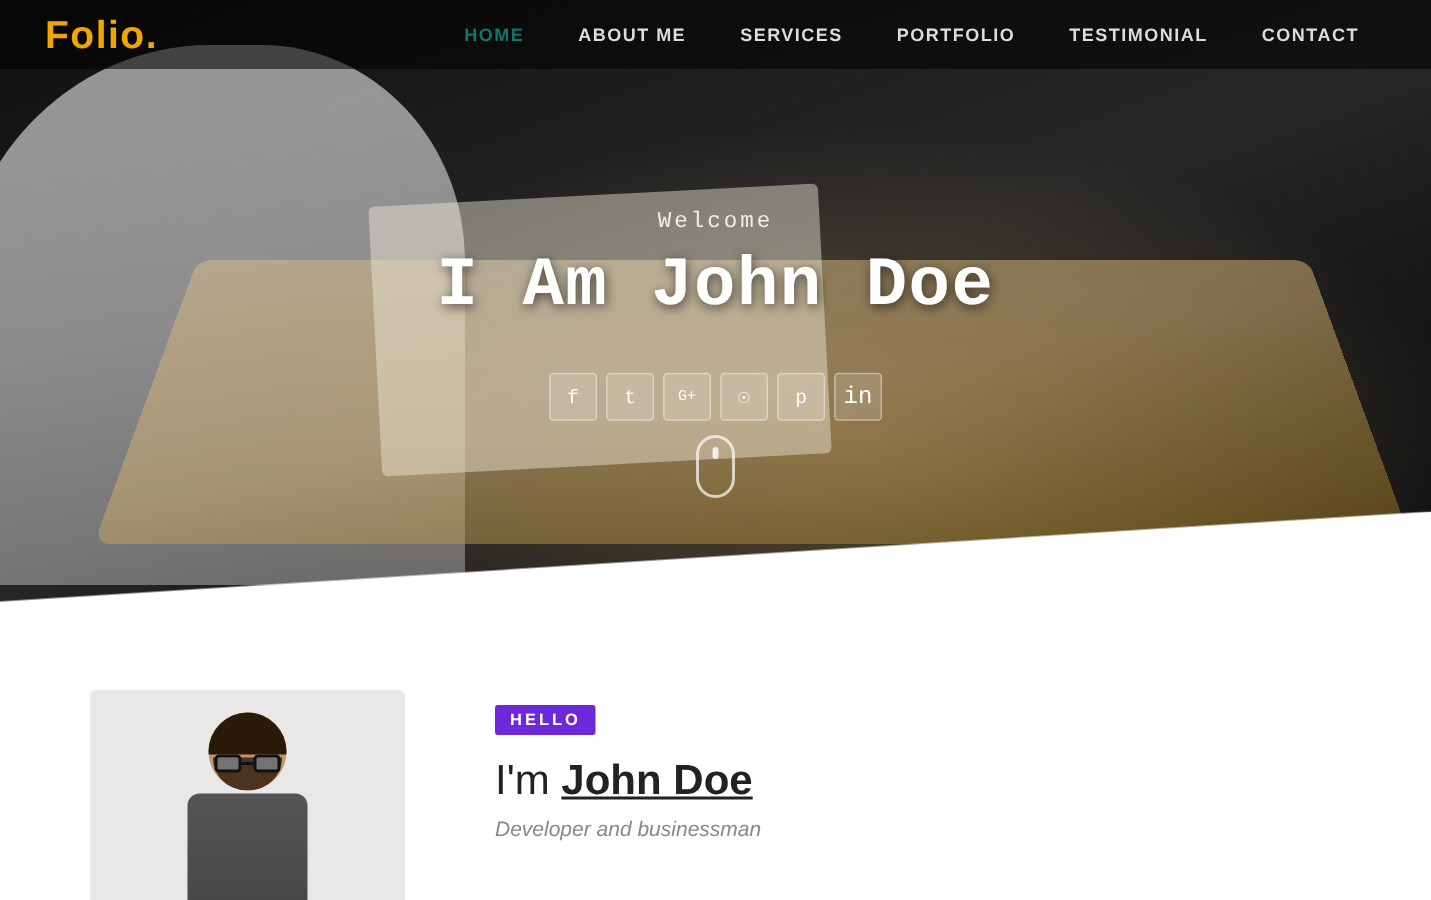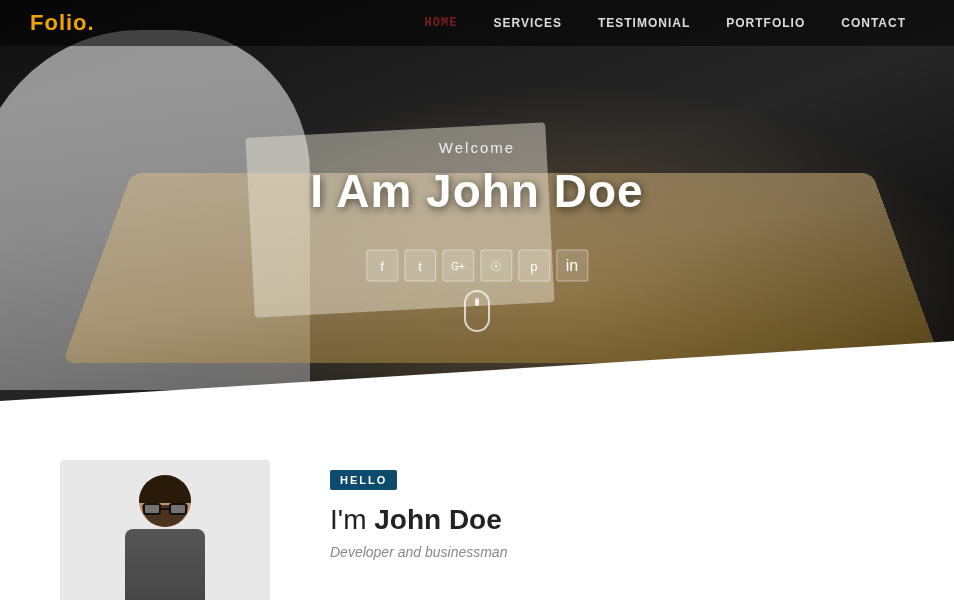--- a/index.html
+++ b/index.html
@@ -12,21 +12,21 @@
       z-index: 10;
       display: flex;
       align-items: center;
       justify-content: space-between;
       padding: 0 30px;
       height: 46px;
       background: rgba(0,0,0,0.55);
     }
     .logo {
       color: #fff;
-      font-size: 22px;
+      font-size: 26px;
       font-weight: 800;
       letter-spacing: 1px;
     }
     .logo span { color: #f0a500; }
     .nav-links {
       display: flex;
       gap: 0;
       list-style: none;
     }
     .nav-links li a {
@@ -34,28 +34,29 @@
       text-decoration: none;
       font-size: 12px;
       font-weight: 600;
       letter-spacing: 1px;
       padding: 0 18px;
       line-height: 46px;
       display: block;
       text-transform: uppercase;
       transition: color 0.2s;
     }
-    .nav-links li a.active { color: #7f1d1d; font-family: Liberation Mono, monospace; }
+    .nav-links li a.active { color: #0f766e; }
 
     
     .hero {
       position: relative;
       width: 954px;
       height: 420px;
       overflow: hidden;
+      font-family: Liberation Mono, monospace;
     }
     .hero-bg-img {
       position: absolute;
       inset: 0;
       background:
         
         linear-gradient(rgba(0,0,0,0.55), rgba(0,0,0,0.55)),
         
         radial-gradient(ellipse at 60% 70%, #c8a87a 0%, transparent 50%),
         
@@ -281,63 +282,66 @@
       background: linear-gradient(180deg, #555 0%, #444 100%);
       border-radius: 8px 8px 0 0;
     }
 
     .about-text {
       flex: 1;
       padding-top: 10px;
     }
     .hello-badge {
       display: inline-block;
-      background: #0c4a6e;
+      background: #6d28d9;
       color: #fff;
       font-size: 11px;
       font-weight: 700;
       letter-spacing: 2px;
       padding: 4px 10px;
       border-radius: 2px;
       margin-bottom: 14px;
       text-transform: uppercase;
     }
     .about-title {
       font-size: 28px;
       font-weight: 400;
       color: #222;
       margin-bottom: 8px;
     }
-    .about-title strong { font-weight: 800; }
+    .about-title strong { font-weight: 800; text-decoration: underline; }
     .about-subtitle {
       font-size: 14px;
       color: #888;
       font-weight: 400;
       font-style: italic;
     }
   </style>
 </head>
 <body>
 
 <nav class="navbar">
   <div class="logo">
     <span>Folio</span><span style="color:#f0a500;">.</span>
   </div>
   <ul class="nav-links">
     <li>
       <a href="#" class="active">HOME</a>
     </li>
     <li>
+      <a href="#">ABOUT ME</a>
+    </li>
+    <li>
       <a href="#">SERVICES</a>
     </li>
     <li>
+      <a href="#">PORTFOLIO</a>
+    </li>
+    <li>
       <a href="#">TESTIMONIAL</a>
-    </li>
-    <li>
-      <a href="#">PORTFOLIO</a>
     </li>
     <li>
       <a href="#">CONTACT</a>
     </li>
   </ul>
 </nav>
 
 <section class="hero">
   <div class="hero-bg-img"></div>
   <div class="hero-scene">

